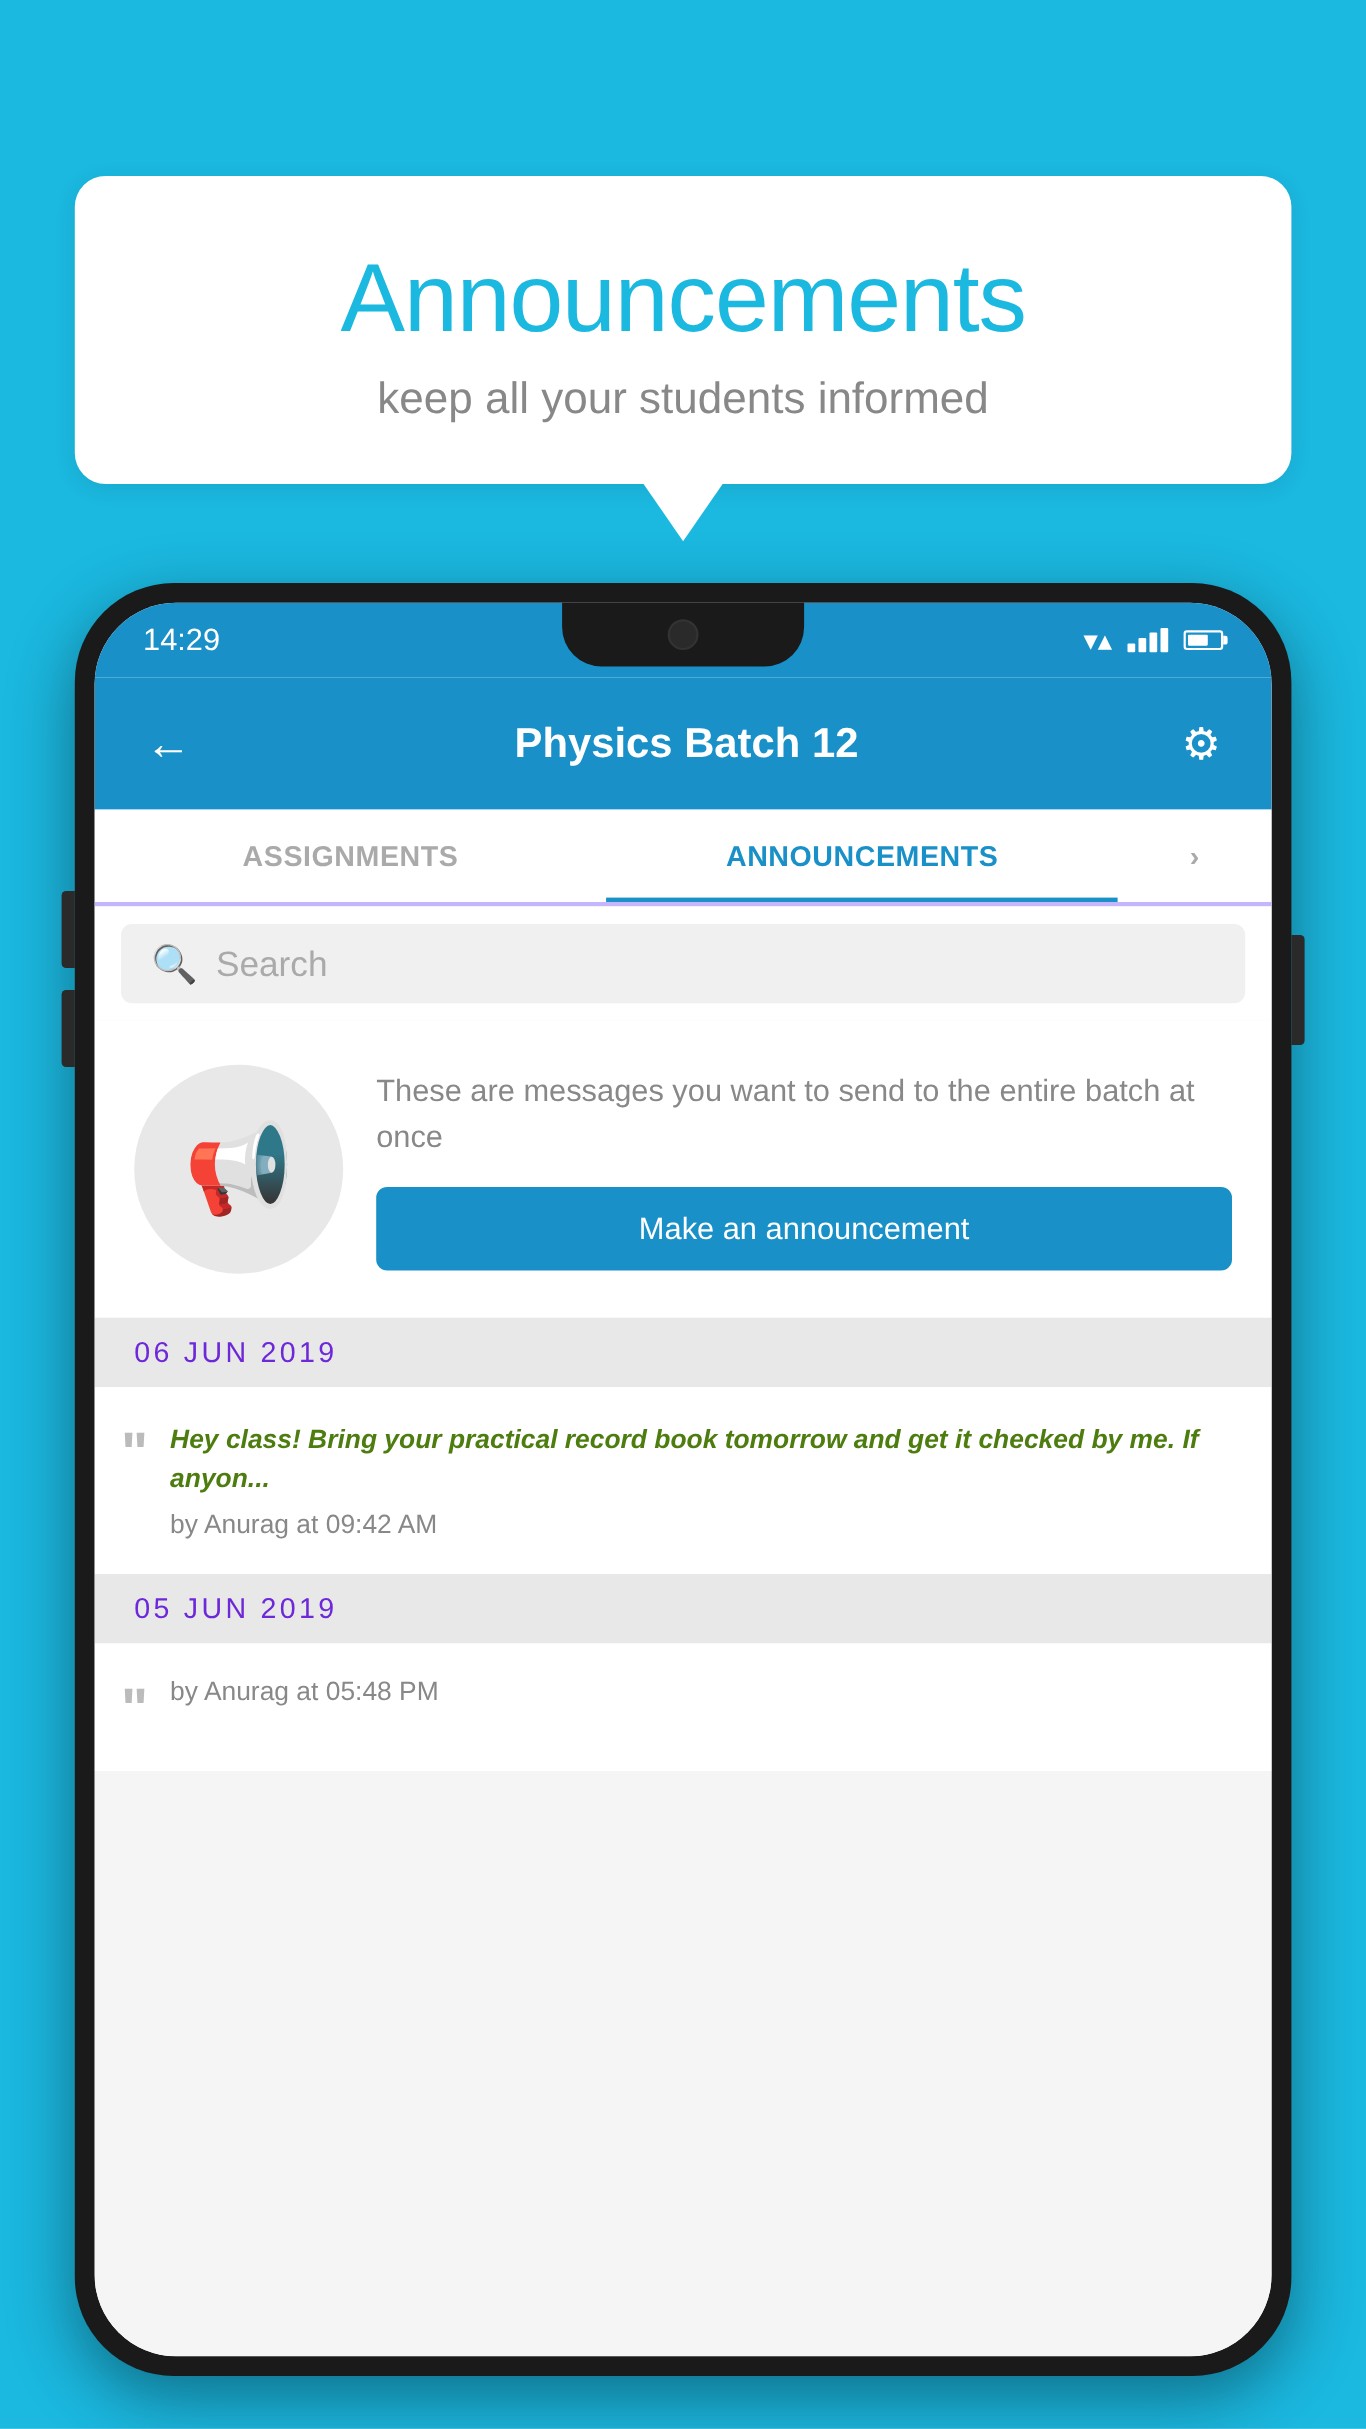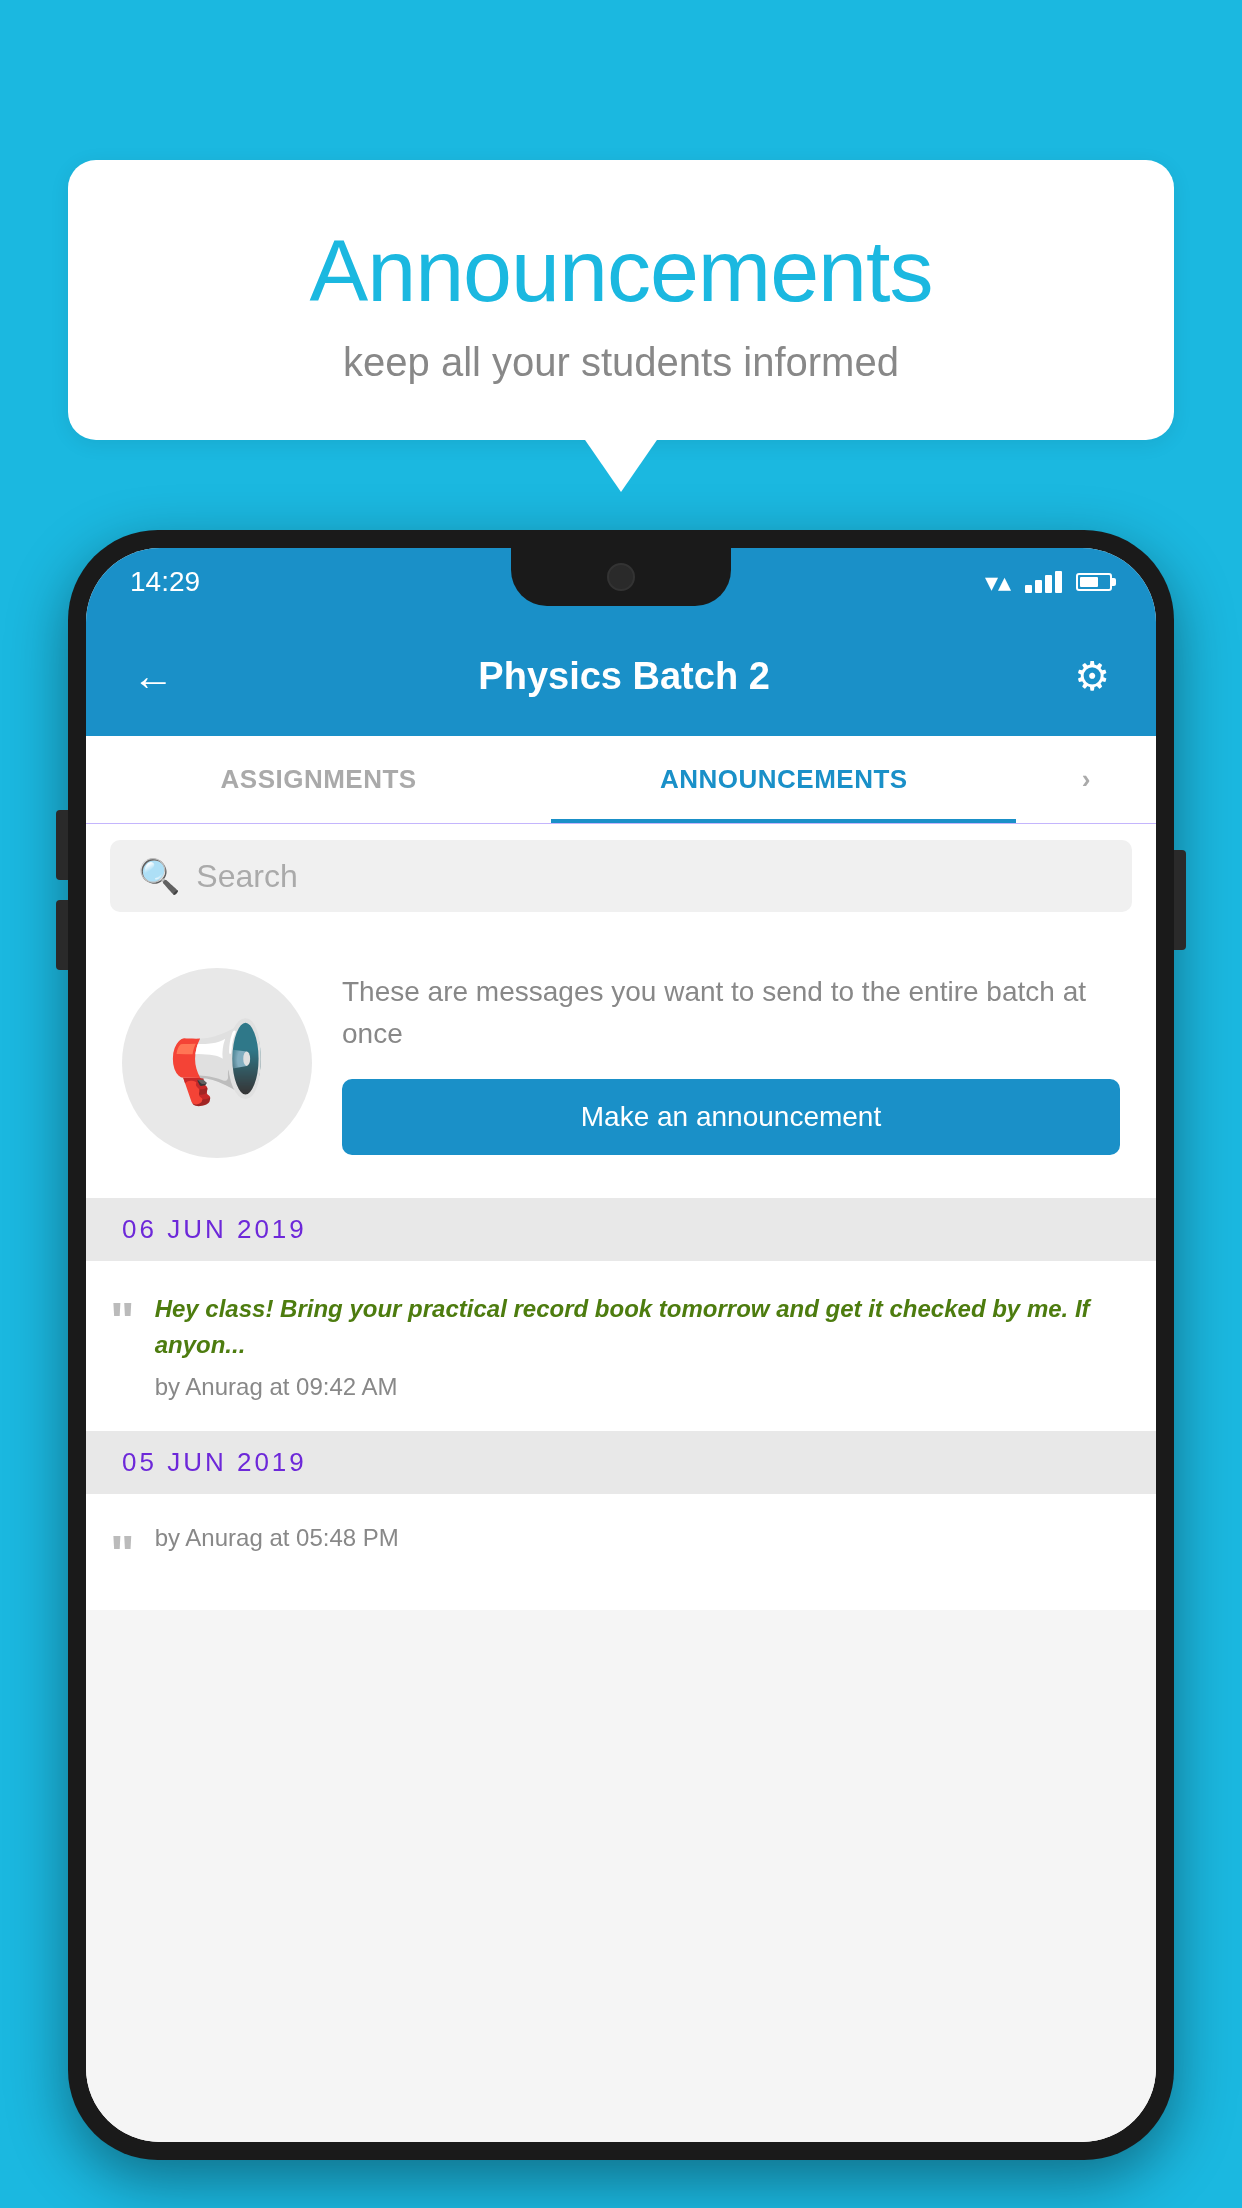--- a/index.html
+++ b/index.html
@@ -221,21 +221,21 @@
       color: white;
       font-size: 40px;
       cursor: pointer;
       padding: 10px;
     }
 
     
     .tabs-bar {
       background: white;
       display: flex;
-      border-bottom: 1px solid #c4b5fd;
+      border-bottom: 4px solid #c4b5fd;
       flex-shrink: 0;
       height: 88px;
     }
 
     .tab-item {
       flex: 1;
       display: flex;
       align-items: center;
       justify-content: center;
       font-size: 26px;
@@ -465,21 +465,21 @@
           </div>
           <div class="battery-icon">
             <div class="battery-fill"></div>
           </div>
         </div>
       </div>
 
       <div class="app-bar">
         <div class="back-arrow">←</div>
         <div class="app-bar-title-section">
-          <div class="app-bar-title">Physics Batch 2</div>
+          <div class="app-bar-title">Physics Batch 12</div>
         </div>
         <div class="settings-icon">⚙</div>
       </div>
 
       <div class="tabs-bar">
         <div class="tab-item">
           <span>ASSIGNMENTS</span>
         </div>
         <div class="tab-item active">
           <span>ANNOUNCEMENTS</span>

